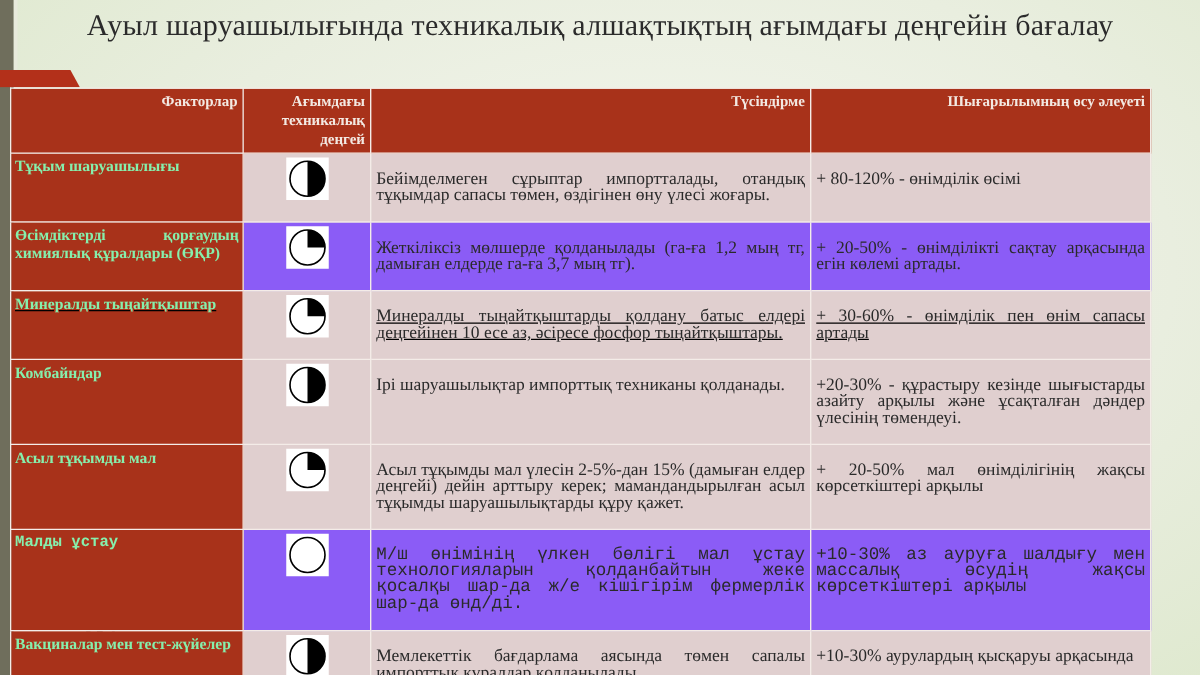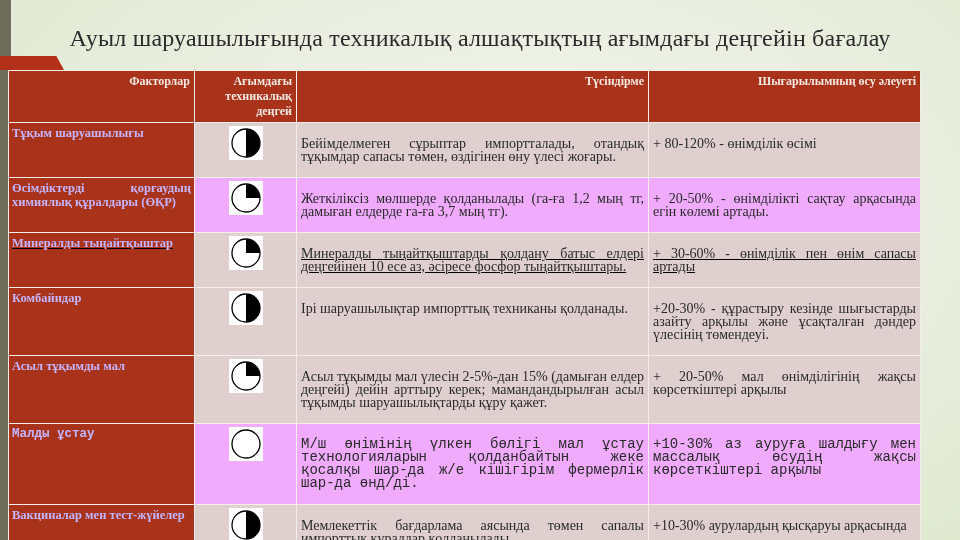--- a/index.html
+++ b/index.html
@@ -10,44 +10,44 @@
   }
   .left-bar { position:absolute; left:0; top:0; width:11px; height:540px; background:#6f6e5c; }
   .left-bar2 { position:absolute; left:11px; top:0; width:3px; height:540px; background:#e8eadc; }
   .ribbon {
     position:absolute; left:0; top:56px; width:64px; height:14px;
     background:#b3301a;
     clip-path: polygon(0 0, 88% 0, 100% 100%, 0 100%);
   }
   .deco-lines { position:absolute; left:60px; top:495px; width:60px; height:45px; }
   .title {
-    position:absolute; left:0; top:25px; width:960px; text-align:center;
+    position:absolute; left:0; top:8px; width:960px; text-align:center;
     font-size:24px; color:#2b2b2b; letter-spacing:0.2px;
   }
   table {
     position:absolute; left:8px; top:70px; width:912px;
     border-collapse:collapse; table-layout:fixed;
   }
   td, th { border:1px solid #f4ece8; vertical-align:top; }
   th {
     background:#a8321a; color:#f3e9e2; font-weight:bold;
     font-size:12px; text-align:right; padding:3px 4px; line-height:15px;
     height:40px;
   }
   td.factor {
-    background:#a8321a; color:#c4b5fd; font-weight:bold;
+    background:#a8321a; color:#86efac; font-weight:bold;
     font-size:12.5px; line-height:14px; padding:3px 3px 2px 3px; text-align:justify;
     text-align-last:left;
   }
   td.level { text-align:center; padding:3px 0; }
   td.desc, td.pot {
     font-size:14px; line-height:13px; color:#2a2a2a; padding:14px 4px; text-align:justify;
   }
   tr.odd td.level, tr.odd td.desc, tr.odd td.pot { background:#e0cfcf; }
-  tr.even td.level, tr.even td.desc, tr.even td.pot { background:#f0abfc; }
+  tr.even td.level, tr.even td.desc, tr.even td.pot { background:#8b5cf6; }
   .pie { display:inline-block; width:34px; height:34px; background:#fff; padding:1px; }
   .pie svg { display:block; }
 </style>
 </head>
 <body>
 
 <div class="left-bar"></div>
 <div class="left-bar2"></div>
 <div class="ribbon"></div>
 <svg class="deco-lines" viewBox="0 0 60 45">

